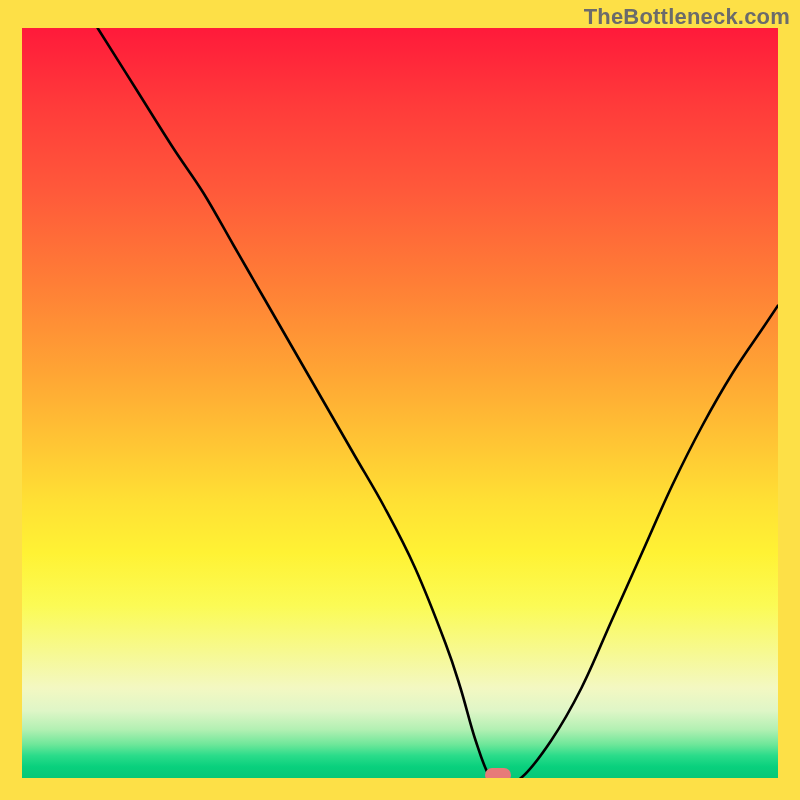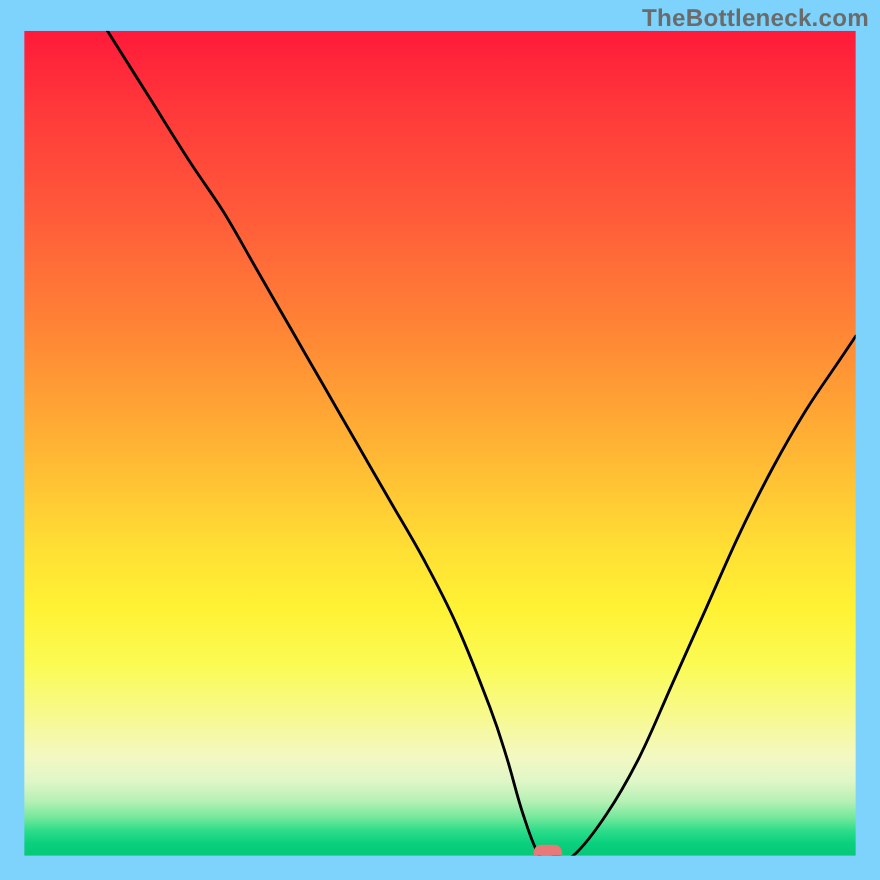--- a/index.html
+++ b/index.html
@@ -8,21 +8,21 @@
     width: 800px;
     height: 800px;
     background: #000;
     overflow: hidden;
     font-family: Arial, Helvetica, sans-serif;
   }
   .frame {
     position: relative;
     width: 800px;
     height: 800px;
-    background: #7dd3fc;
+    background: #fde047;
     text-align: right;
   }
   .watermark {
     position: absolute;
     top: 4px;
     right: 10px;
     color: #6b6b6b;
     font-size: 22px;
     font-weight: 600;
     letter-spacing: 0.2px;

